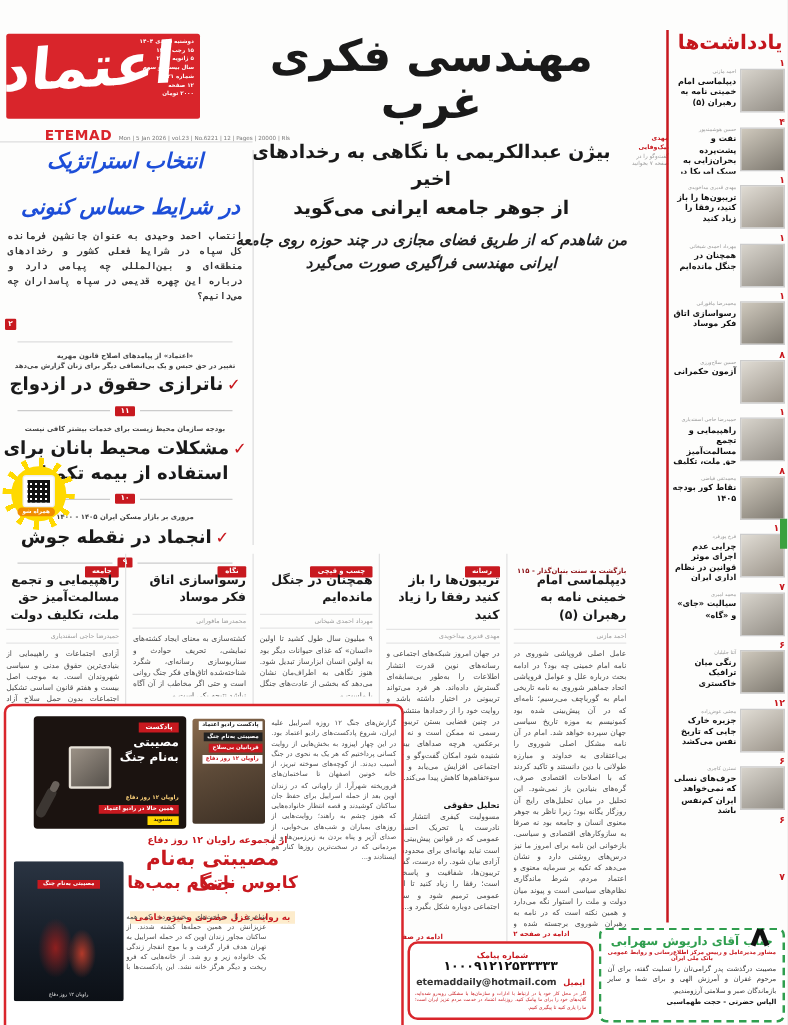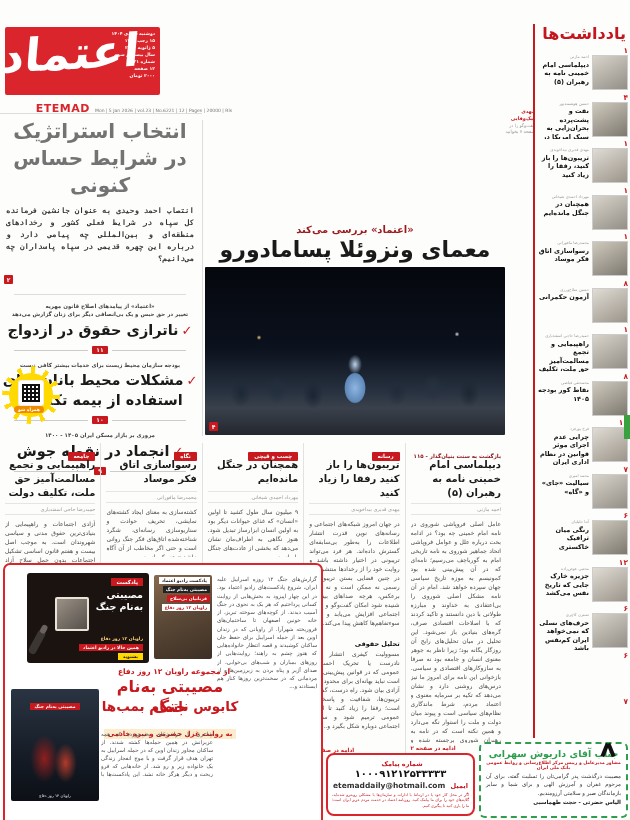--- a/index.html
+++ b/index.html
@@ -42,21 +42,21 @@
       radial-gradient(16px 22px at 88% 75%,#1c2633 0%,rgba(0,0,0,0) 65%),
       radial-gradient(3px 3px at 18% 42%,#e8c87a 0%,rgba(0,0,0,0) 80%),
       radial-gradient(3px 3px at 84% 40%,#d5dbe6 0%,rgba(0,0,0,0) 80%),
       linear-gradient(180deg,#05070d 0%,#0b111d 48%,#27313f 74%,#3a414c 84%,#23272e 100%);}
   .pgmark{display:inline-flex;align-items:center;justify-content:center;width:9px;height:9px;background:#c8191f;
           color:#fff;font-size:6px;font-weight:bold;border-radius:1px;}
   .vz-photo .pgmark{position:absolute;left:4px;bottom:4px;}
 
   
   .leftcol{position:absolute;left:0;top:116px;width:200px;text-align:center;}
-  .leftcol h2{margin:2px 8px 0;font-size:20px;font-weight:900;color:#737373;line-height:1.35;}
+  .leftcol h2{margin:2px 8px 0;font-size:17px;font-weight:900;color:#1d4ed8;line-height:1.35;font-style:italic;}
   .leftcol .body{margin:6px 6px 0;font-size:7.5px;font-weight:600;color:#333;text-align:justify;line-height:1.6;font-family:Liberation Mono, monospace;}
   .leftcol .mark-row{text-align:left;padding:2px 4px 0;}
   .l-item{margin-top:7px;}
   .l-kick{font-size:5.5px;font-weight:bold;color:#444;line-height:1.5;margin:0 10px;}
   .l-title{font-size:14.5px;font-weight:900;line-height:1.35;margin-top:2px;}
   .l-title .chk{color:#c8191f;margin-left:3px;font-size:13px;}
   .l-div{display:flex;align-items:center;gap:4px;margin:6px 14px 0;}
   .l-div .ln{flex:1;border-top:1px solid #ccc;}
   .divpill{background:#c8191f;color:#fff;font-size:6px;font-weight:bold;padding:1px 4px;border-radius:1px;line-height:1;}
   .headrule{border-top:1px solid #ddd;margin:8px 14px 0;}
@@ -186,28 +186,34 @@
       <div>۱۲ صفحه</div>
       <div>۲۰۰۰ تومان</div>
     </div>
   </div>
   <div class="mh-latin">
     <span class="et ltr">ETEMAD</span>
     <span class="inf ltr">Mon | 5 Jan 2026 | vol.23 | No.6221 | 12 | Pages | 20000 | Rls</span>
   </div>
   <div class="toprule"></div>
 
+  <div class="lead">
+    <h1>مهندسی فکری غرب</h1>
+    <div class="s1">بیژن عبدالکریمی با نگاهی به رخدادهای اخیر</div>
+    <div class="s1" style="margin-top:0;">از جوهر جامعه ایرانی می‌گوید</div>
+    <div class="s2">من شاهدم که از طریق فضای مجازی در چند حوزه روی جامعه ایرانی مهندسی فراگیری صورت می‌گیرد</div>
+  </div>
   <div class="lead-byline">
     <div class="nm">مهدی بیک‌وفایی</div>
     <div class="nt">گفت‌وگو را در صفحه ۷ بخوانید</div>
   </div>
 
   <div class="leftcol">
     <h2>انتخاب استراتژیک</h2>
-    <h2 style="margin-top:0;">در شرایط حساس کنونی</h2>
+    <h2 style="margin-top:14px;text-align:right;">در شرایط حساس کنونی</h2>
     <div class="body">انتصاب احمد وحیدی به عنوان جانشین فرمانده کل سپاه در شرایط فعلی کشور و رخدادهای منطقه‌ای و بین‌المللی چه پیامی دارد و درباره این چهره قدیمی در سپاه پاسداران چه می‌دانیم؟</div>
     <div class="mark-row">
       <span class="pgmark">۲</span>
     </div>
     <div class="headrule"></div>
 
     <div class="l-item">
       <div class="l-kick">«اعتماد» از پیامدهای اصلاح قانون مهریه</div>
       <div class="l-kick">تغییر در حق حبس و یک بی‌انصافی دیگر برای زنان گزارش می‌دهد</div>
       <div class="l-title"><span class="chk">✓</span><span>ناترازی حقوق در ازدواج</span></div>
@@ -242,27 +248,20 @@
     <div class="sun">
       <div class="rays"></div>
       <div class="core"></div>
       <div class="qr"></div>
       <div class="tag">همراه شو</div>
     </div>
   </div>
 
   <div class="vdiv1"></div>
 
-  <div class="vz">
-    <div class="kick">«اعتماد» بررسی می‌کند</div>
-    <h2>معمای ونزوئلا پسامادورو</h2>
-    <div class="vz-photo">
-      <span class="pgmark">۴</span>
-    </div>
-  </div>
 
   <div class="band">
 
     <div class="col long">
       <div class="c-tag-row"><span class="t-text">بازگشت به سنت بنیان‌گذار - ۱۱۵</span></div>
       <h3>دیپلماسی امام خمینی نامه به رهبران (۵)</h3>
       <div class="c-by">احمد مازنی</div>
       <div class="c-body single">عامل اصلی فروپاشی شوروی در نامه امام خمینی چه بود؟ در ادامه بحث درباره علل و عوامل فروپاشی اتحاد جماهیر شوروی به نامه تاریخی امام به گورباچف می‌رسیم؛ نامه‌ای که در آن پیش‌بینی شده بود کمونیسم به موزه تاریخ سیاسی جهان سپرده خواهد شد. امام در آن نامه مشکل اصلی شوروی را بی‌اعتقادی به خداوند و مبارزه طولانی با دین دانستند و تاکید کردند که با اصلاحات اقتصادی صرف، گره‌های بنیادین باز نمی‌شود. این تحلیل در میان تحلیل‌های رایج آن روزگار یگانه بود؛ زیرا ناظر به جوهر معنوی انسان و جامعه بود نه صرفا به سازوکارهای اقتصادی و سیاسی. بازخوانی این نامه برای امروز ما نیز درس‌های روشنی دارد و نشان می‌دهد که تکیه بر سرمایه معنوی و اعتماد مردم، شرط ماندگاری نظام‌های سیاسی است و پیوند میان دولت و ملت را استوار نگه می‌دارد و همین نکته است که در نامه به رهبران شوروی برجسته شده و امروز نیز باید دوباره خوانده شود و...</div>
       <div class="c-more-txt">ادامه در صفحه ۲</div>
     </div>

